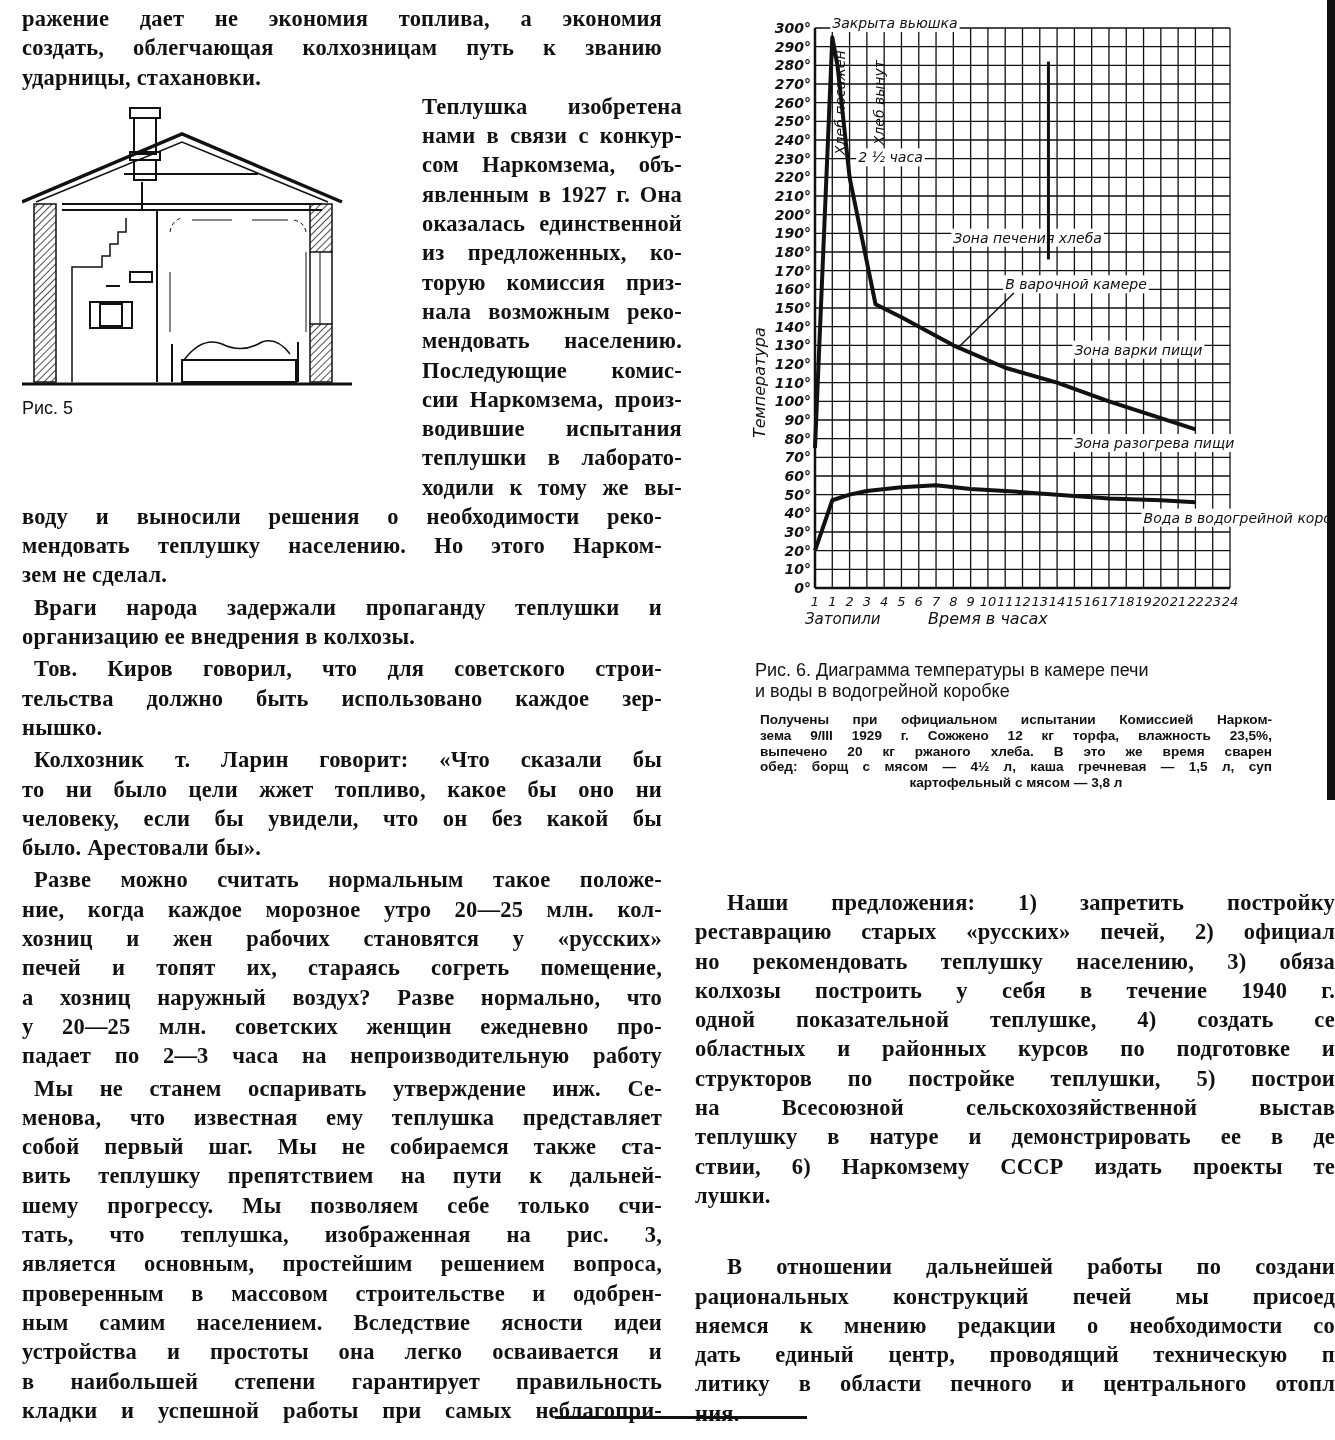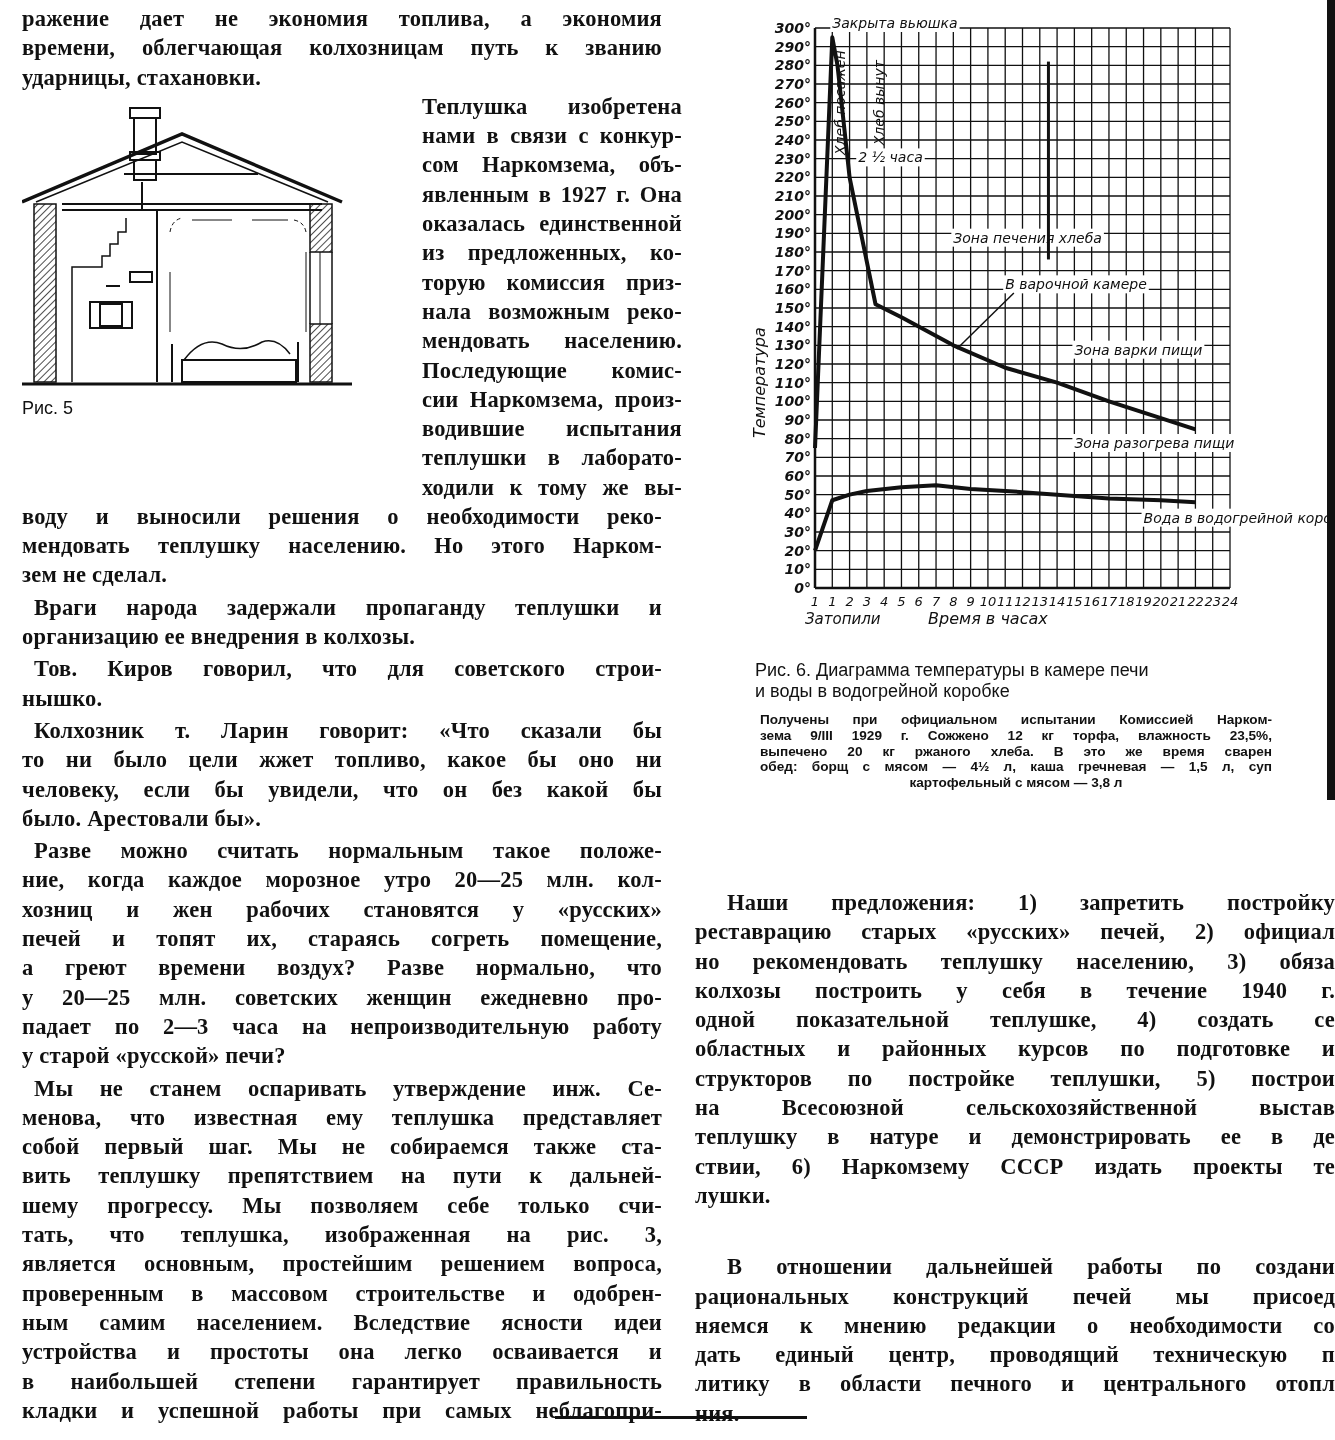--- a/index.html
+++ b/index.html
@@ -25,21 +25,21 @@
   .fig6-note .center { text-align:center; text-align-last:center; }
   .rule { position:absolute; left:555px; top:1416px; width:252px; height:3px; background:#111; }
   .edge-bar { position:absolute; left:1327px; top:0; width:8px; height:800px; background:#111; }
 </style>
 </head>
 <body>
 
 <div class="col-left">
   <p class="para">
     <span class="para-line">ражение дает не экономия топлива, а экономия</span>
-    <span class="para-line">времени, облегчающая колхозницам путь к званию</span>
+    <span class="para-line">создать, облегчающая колхозницам путь к званию</span>
     <span class="para-line last">ударницы, стахановки.</span>
   </p>
 
   <div class="wrap-block">
     <div class="fig5">
       <svg width="345" height="320" viewBox="0 0 345 320">
         <g stroke="#111" fill="none" stroke-width="2">
 
           <rect x="108" y="16" width="30" height="10" fill="#fff"></rect>
           <rect x="112" y="26" width="22" height="36"></rect>
@@ -115,37 +115,37 @@
     <span class="para-line">мендовать теплушку населению. Но этого Нарком-</span>
     <span class="para-line last">зем не сделал.</span>
   </p>
 
   <p class="para" style="margin-top:3px;">
     <span class="para-line" style="padding-left:12px;">Враги народа задержали пропаганду теплушки и</span>
     <span class="para-line last">организацию ее внедрения в колхозы.</span>
   </p>
   <p class="para" style="margin-top:3px;">
     <span class="para-line" style="padding-left:12px;">Тов. Киров говорил, что для советского строи-</span>
+    <span class="para-line">тельства должно быть использовано каждое зер-</span>
     <span class="para-line last">нышко.</span>
   </p>
   <p class="para" style="margin-top:3px;">
     <span class="para-line" style="padding-left:12px;">Колхозник т. Ларин говорит: «Что сказали бы</span>
     <span class="para-line">то ни было цели жжет топливо, какое бы оно ни</span>
     <span class="para-line">человеку, если бы увидели, что он без какой бы</span>
     <span class="para-line last">было. Арестовали бы».</span>
   </p>
   <p class="para" style="margin-top:3px;">
     <span class="para-line" style="padding-left:12px;">Разве можно считать нормальным такое положе-</span>
     <span class="para-line">ние, когда каждое морозное утро 20—25 млн. кол-</span>
     <span class="para-line">хозниц и жен рабочих становятся у «русских»</span>
     <span class="para-line">печей и топят их, стараясь согреть помещение,</span>
-    <span class="para-line">а греют времени воздух? Разве нормально, что</span>
+    <span class="para-line">а хозниц наружный воздух? Разве нормально, что</span>
     <span class="para-line">у 20—25 млн. советских женщин ежедневно про-</span>
     <span class="para-line">падает по 2—3 часа на непроизводительную работу</span>
-    <span class="para-line last">у старой «русской» печи?</span>
   </p>
   <p class="para" style="margin-top:3px;">
     <span class="para-line" style="padding-left:12px;">Мы не станем оспаривать утверждение инж. Се-</span>
     <span class="para-line">менова, что известная ему теплушка представляет</span>
     <span class="para-line">собой первый шаг. Мы не собираемся также ста-</span>
     <span class="para-line">вить теплушку препятствием на пути к дальней-</span>
     <span class="para-line">шему прогрессу. Мы позволяем себе только счи-</span>
     <span class="para-line">тать, что теплушка, изображенная на рис. 3,</span>
     <span class="para-line">является основным, простейшим решением вопроса,</span>
     <span class="para-line">проверенным в массовом строительстве и одобрен-</span>

